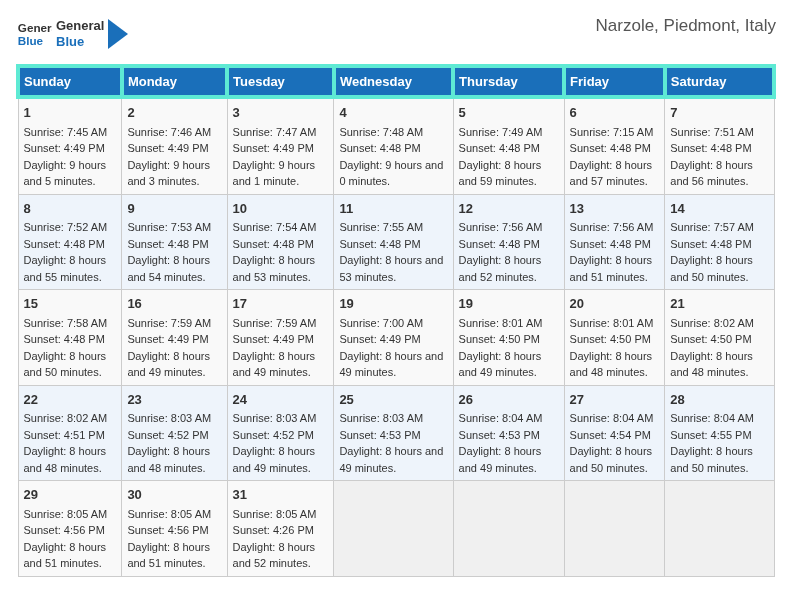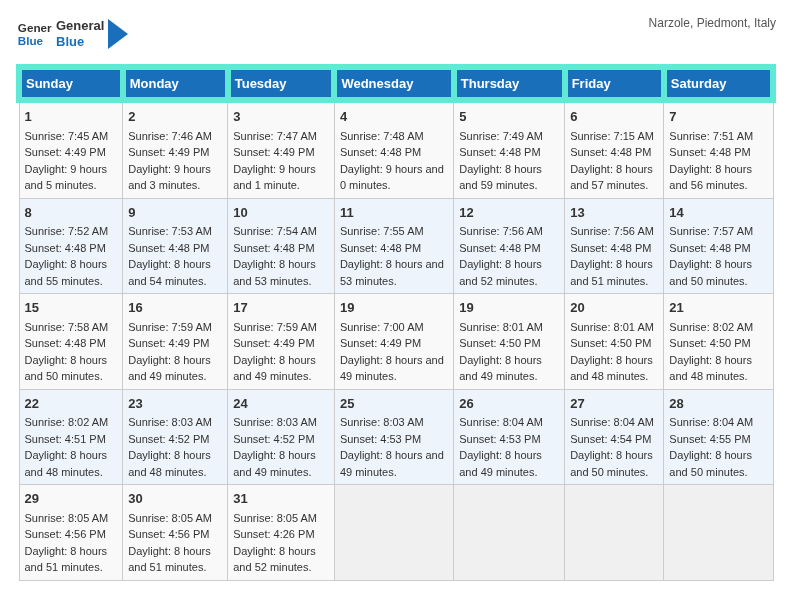--- a/index.html
+++ b/index.html
@@ -27,38 +27,38 @@
     }
     .title-block {
       text-align: right;
     }
     .main-title {
       font-size: 32px;
       font-weight: bold;
       color: #333;
     }
     .subtitle {
-      font-size: 12px;
+      font-size: 17px;
       color: #555;
     }
     table {
       width: 100%;
       border-collapse: collapse;
       font-size: 11px;
     }
     thead tr {
       background-color: #1a6fba;
       color: #fff;
     }
     thead th {
       padding: 6px 4px;
       text-align: left;
       font-size: 13px;
       font-weight: bold;
-      border: 6px solid #5eead4;
+      border: 4px solid #5eead4;
     }
     tbody tr {
       background-color: #f9f9f9;
       vertical-align: top;
       border-bottom: 1px solid #ddd;
     }
     tbody tr:nth-child(even) {
       background-color: #eef4fb;
     }
     tbody td {

